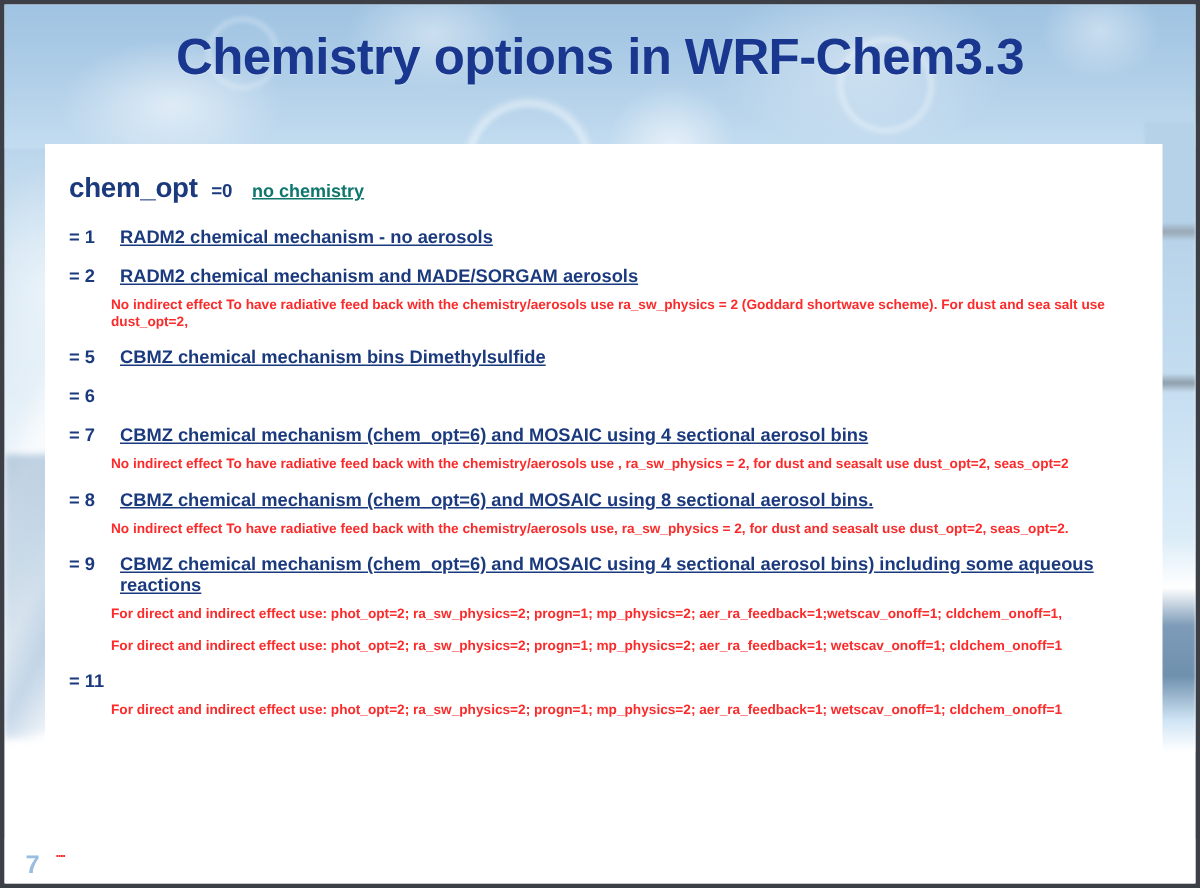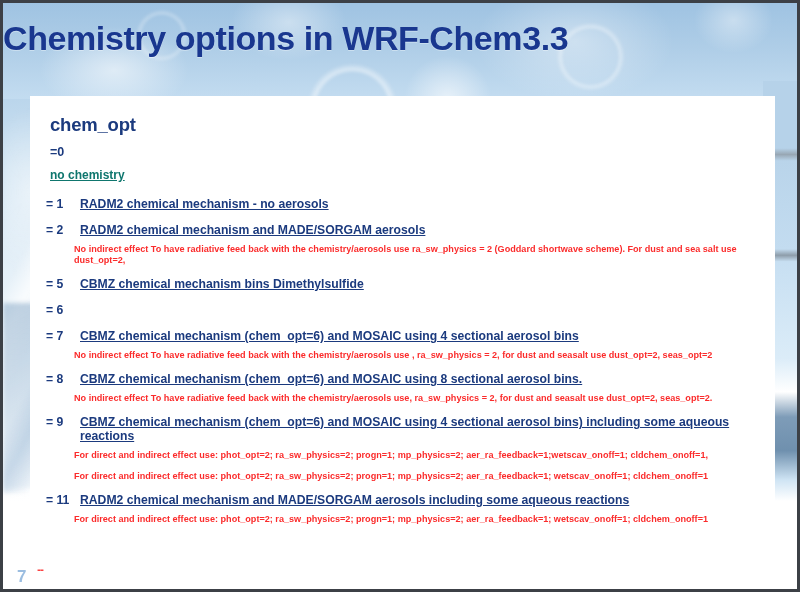--- a/index.html
+++ b/index.html
@@ -98,21 +98,21 @@
         #cfe4f4 95%,
         #ffffff 100%);
     filter: blur(.6px);
   }
 
   
   .title {
     position: absolute;
     left: 0; right: 0;
     top: 16px;
-    text-align: left;
+    text-align: center;
     font-size: 34px;
     font-weight: bold;
     color: #19378f;
     letter-spacing: -0.4px;
     font-family: "Liberation Sans", sans-serif;
     text-shadow: 0 1px 0 rgba(255,255,255,.35);
   }
 
   
   .card {
@@ -125,21 +125,20 @@
     box-sizing: border-box;
     padding: 12px 10px 6px 14px;
     overflow: hidden;
   }
 
   .head-row {
     display: flex;
     align-items: baseline;
     gap: 9px;
     margin: 6px 0 11px 2px;
-    flex-direction: column;
   }
   .chem-opt {
     font-size: 18.5px;
     font-weight: bold;
     color: #1b3a7e;
     letter-spacing: -0.2px;
   }
   .chem-eq {
     font-size: 12.5px;
     font-weight: bold;
@@ -274,21 +273,20 @@
             <span class="opt-label">CBMZ chemical mechanism (chem_opt=6) and MOSAIC using 4 sectional aerosol bins) including some aqueous reactions</span>
           </div>
           <div class="opt-note">For direct and indirect effect use:  phot_opt=2; ra_sw_physics=2; progn=1; mp_physics=2; aer_ra_feedback=1;wetscav_onoff=1; cldchem_onoff=1,</div>
         </div>
         <div class="opt">
           <div class="opt-note">For direct and indirect effect use:  phot_opt=2; ra_sw_physics=2; progn=1; mp_physics=2; aer_ra_feedback=1; wetscav_onoff=1; cldchem_onoff=1</div>
         </div>
         <div class="opt">
           <div class="opt-main">
             <span class="opt-key">= 11</span>
-            <span class="opt-label">RADM2 chemical mechanism and MADE/SORGAM aerosols including some aqueous reactions</span>
           </div>
           <div class="opt-note">For direct and indirect effect use: phot_opt=2; ra_sw_physics=2; progn=1; mp_physics=2; aer_ra_feedback=1; wetscav_onoff=1; cldchem_onoff=1</div>
         </div>
       </div>
 
   </div>
 
   <div class="footer">
     <span class="page-num">7</span>
     <span class="footer-mark">....</span>

